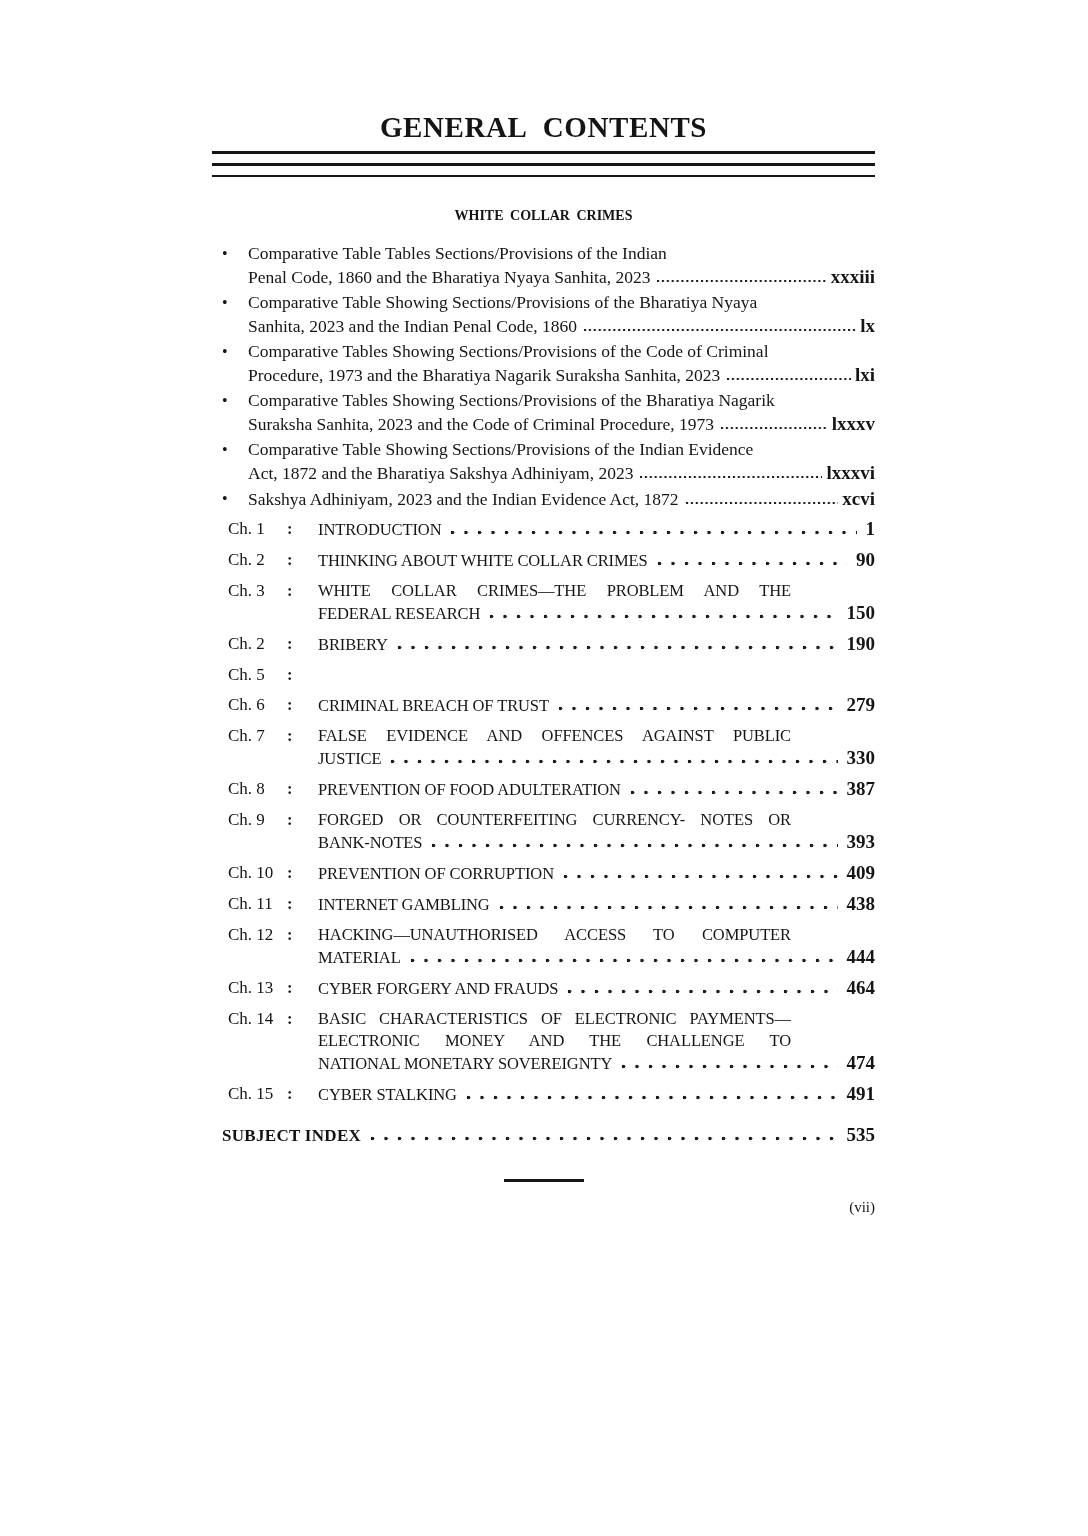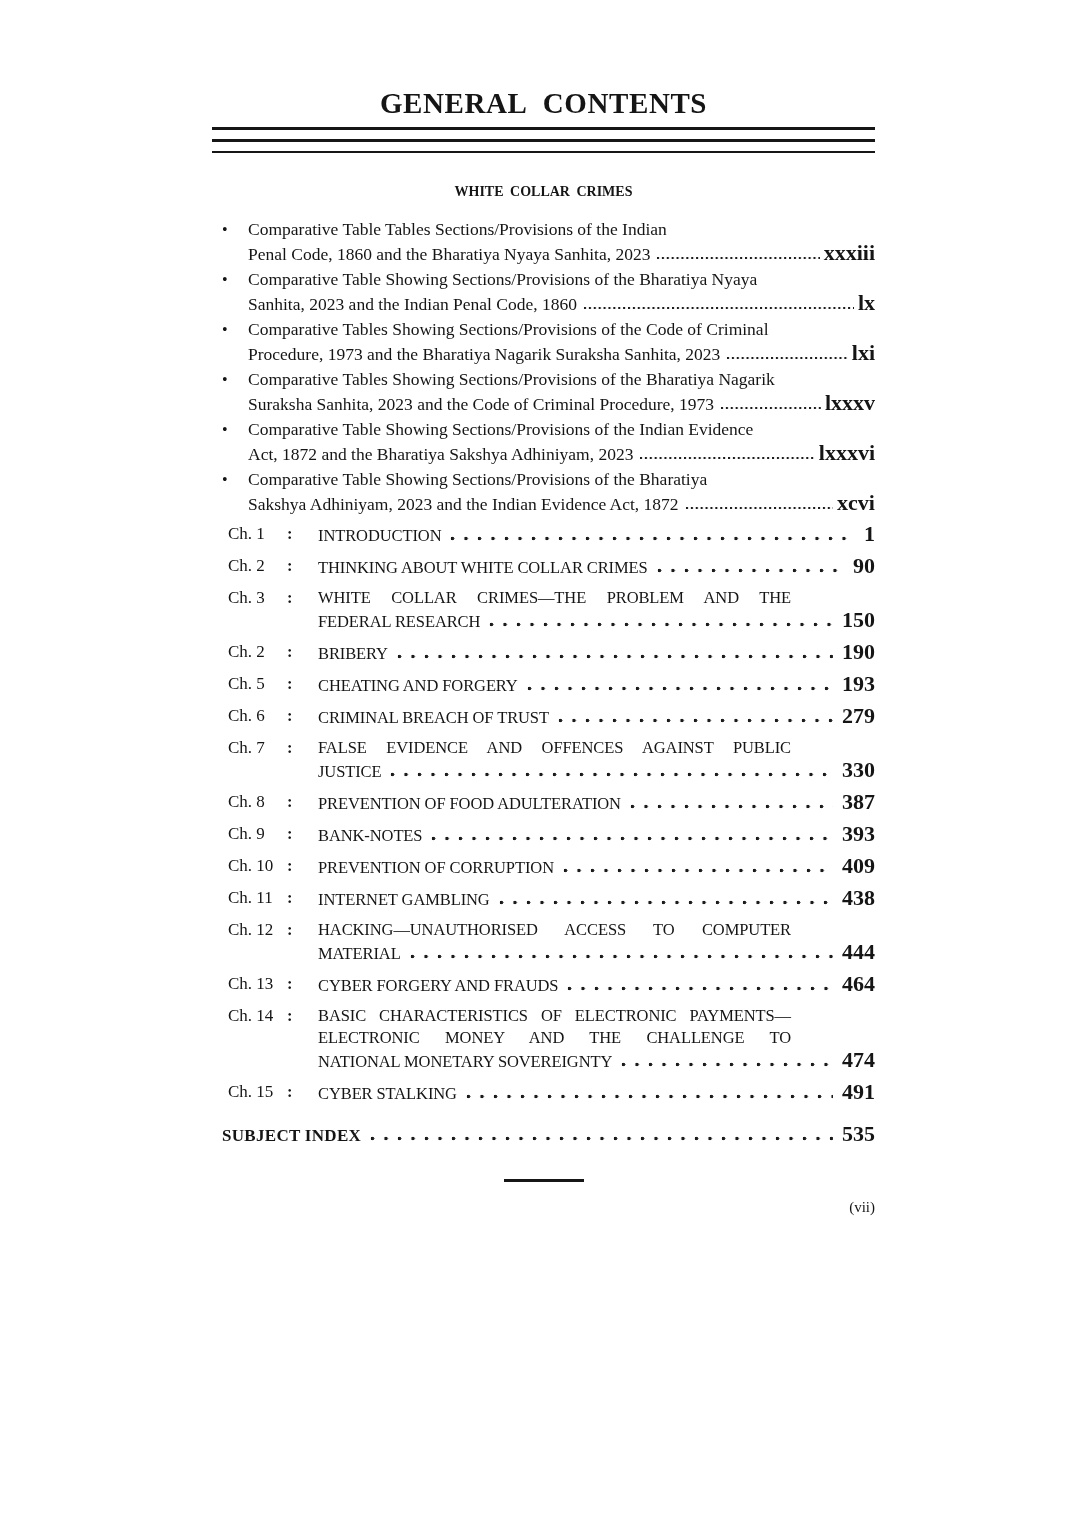--- a/index.html
+++ b/index.html
@@ -11,21 +11,21 @@
     background: #ffffff;
     font-family: "Liberation Serif", "DejaVu Serif", serif;
     color: #151515;
     overflow: hidden;
   }
   .content {
     position: absolute;
     left: 212px;
     top: 0;
     width: 663px;
-    padding-top: 88px;
+    padding-top: 112px;
     box-sizing: content-box;
   }
 
   
   h1.doc-title {
     margin: 0;
     font-size: 29px;
     line-height: 30px;
     font-weight: 700;
     letter-spacing: 0.6px;
@@ -75,21 +75,21 @@
   }
   .leader.coarse {
     height: 5px;
     margin: 0 9px 0 9px;
     background-image: radial-gradient(circle at 2.5px 2.5px, #1b1b1b 1.65px, rgba(0,0,0,0) 2.05px);
     background-size: 13.5px 5px;
     background-repeat: repeat-x;
     background-position: left bottom;
   }
 
-  .pg { font-weight: 700; white-space: nowrap; font-size: 22px; }
+  .pg { font-weight: 700; white-space: nowrap; font-size: 19px; }
 
   
   .chapters { margin-top: 7px; }
   .ch-item {
     display: flex;
     margin: 0 0 8px 16px;
     font-size: 16.5px;
     line-height: 22px;
   }
   .ch-label { flex: none; width: 59px; font-size: 17px; }
@@ -200,21 +200,20 @@
         <span class="b2t">Act, 1872 and the Bharatiya Sakshya Adhiniyam, 2023</span>
         <span class="leader fine"></span>
         <span class="pg roman">lxxxvi</span>
       </div>
     </div>
   </li>
 
   <li class="fm-item">
     <span class="bullet">•</span>
     <div class="fm-body">
-      <div class="b1">Comparative Table Showing Sections/Provisions of the Bharatiya</div>
       <div class="b2">
         <span class="b2t">Sakshya Adhiniyam, 2023 and the Indian Evidence Act, 1872</span>
         <span class="leader fine"></span>
         <span class="pg roman">xcvi</span>
       </div>
     </div>
   </li>
 </ul>
 
     <div class="chapters">
@@ -263,27 +262,20 @@
         <span class="ch-title">BRIBERY</span>
         <span class="leader coarse"></span>
         <span class="pg">190</span>
       </div>
     </div>
   </div>
 
   <div class="ch-item">
     <span class="ch-label">Ch. 5</span>
     <span class="ch-colon">:</span>
-    <div class="ch-body">
-      <div class="ch-last">
-        <span class="ch-title">CHEATING AND FORGERY</span>
-        <span class="leader coarse"></span>
-        <span class="pg">193</span>
-      </div>
-    </div>
   </div>
 
   <div class="ch-item">
     <span class="ch-label">Ch. 6</span>
     <span class="ch-colon">:</span>
     <div class="ch-body">
       <div class="ch-last">
         <span class="ch-title">CRIMINAL BREACH OF TRUST</span>
         <span class="leader coarse"></span>
         <span class="pg">279</span>
@@ -313,20 +305,21 @@
         <span class="leader coarse"></span>
         <span class="pg">387</span>
       </div>
     </div>
   </div>
 
   <div class="ch-item">
     <span class="ch-label">Ch. 9</span>
     <span class="ch-colon">:</span>
     <div class="ch-body">
+      <div class="ch-line">FORGED OR COUNTERFEITING CURRENCY- NOTES OR</div>
             <div class="ch-last">
         <span class="ch-title">BANK-NOTES</span>
         <span class="leader coarse"></span>
         <span class="pg">393</span>
       </div>
     </div>
   </div>
 
   <div class="ch-item">
     <span class="ch-label">Ch. 10</span>

